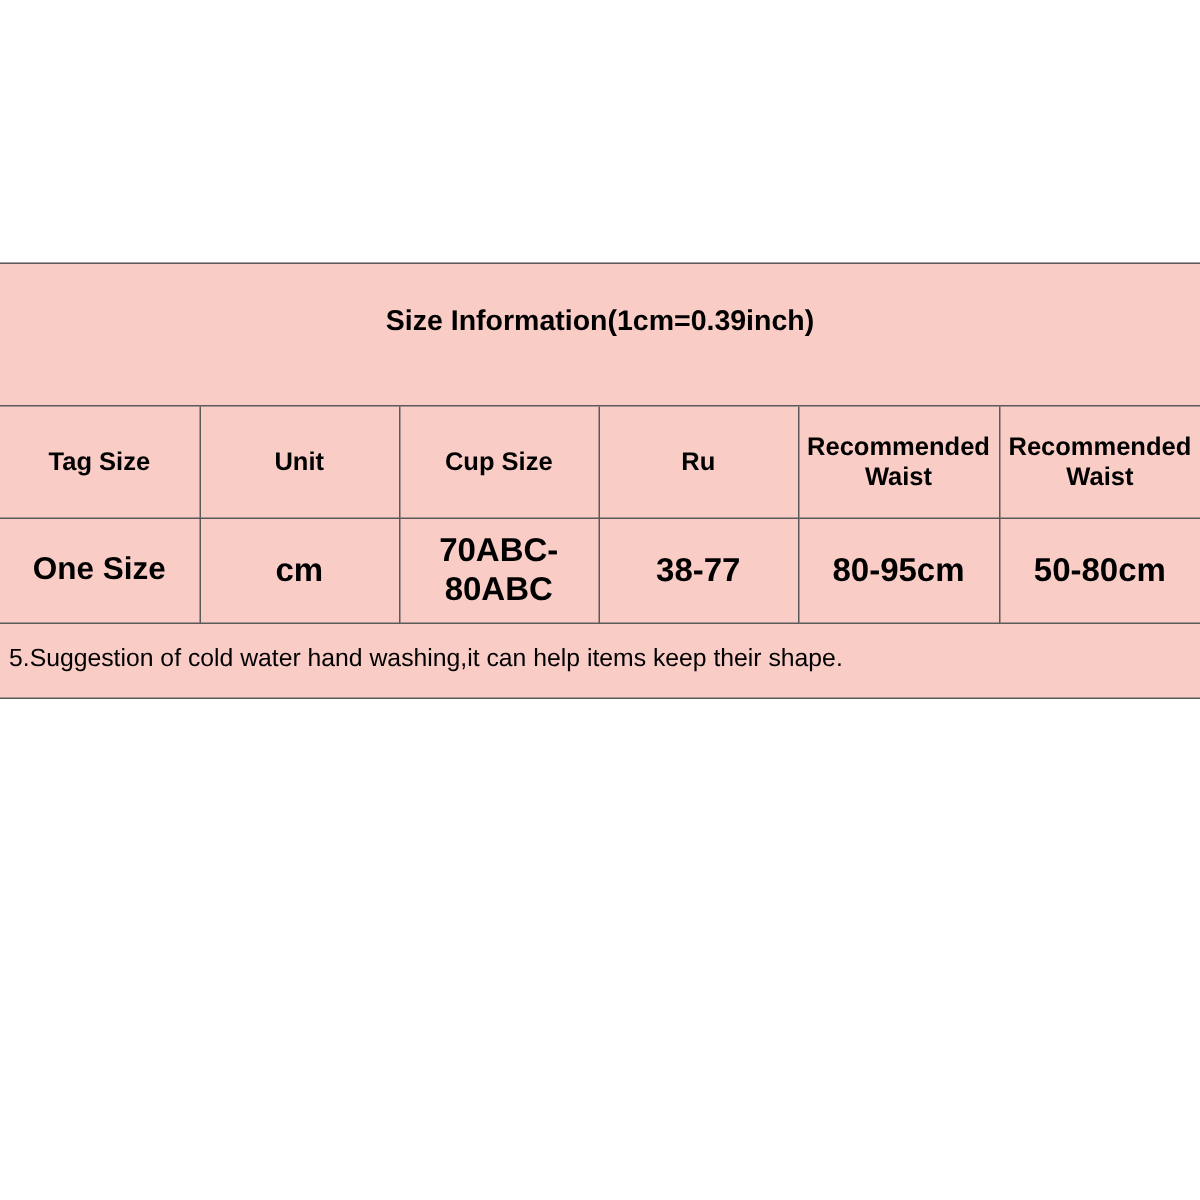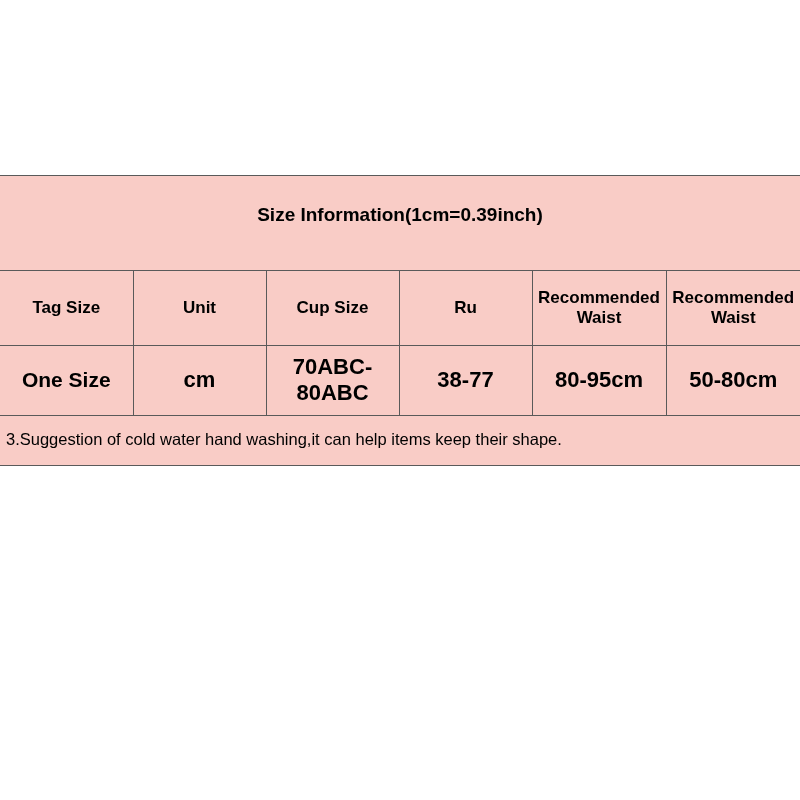--- a/index.html
+++ b/index.html
@@ -121,17 +121,17 @@
           <td class="col-unit">cm</td>
           <td class="col-cup">70ABC-80ABC</td>
           <td class="col-ru">38-77</td>
           <td class="col-bust">80-95cm</td>
           <td class="col-waist">50-80cm</td>
         </tr>
       </tbody>
     </table>
 
     <div class="attention">
-      <div>3.Suggestion of cold water hand washing,it can help items keep their shape.</div>
+      <div>5.Suggestion of cold water hand washing,it can help items keep their shape.</div>
     </div>
 
   </div>
 </div>
 
 </body></html>

